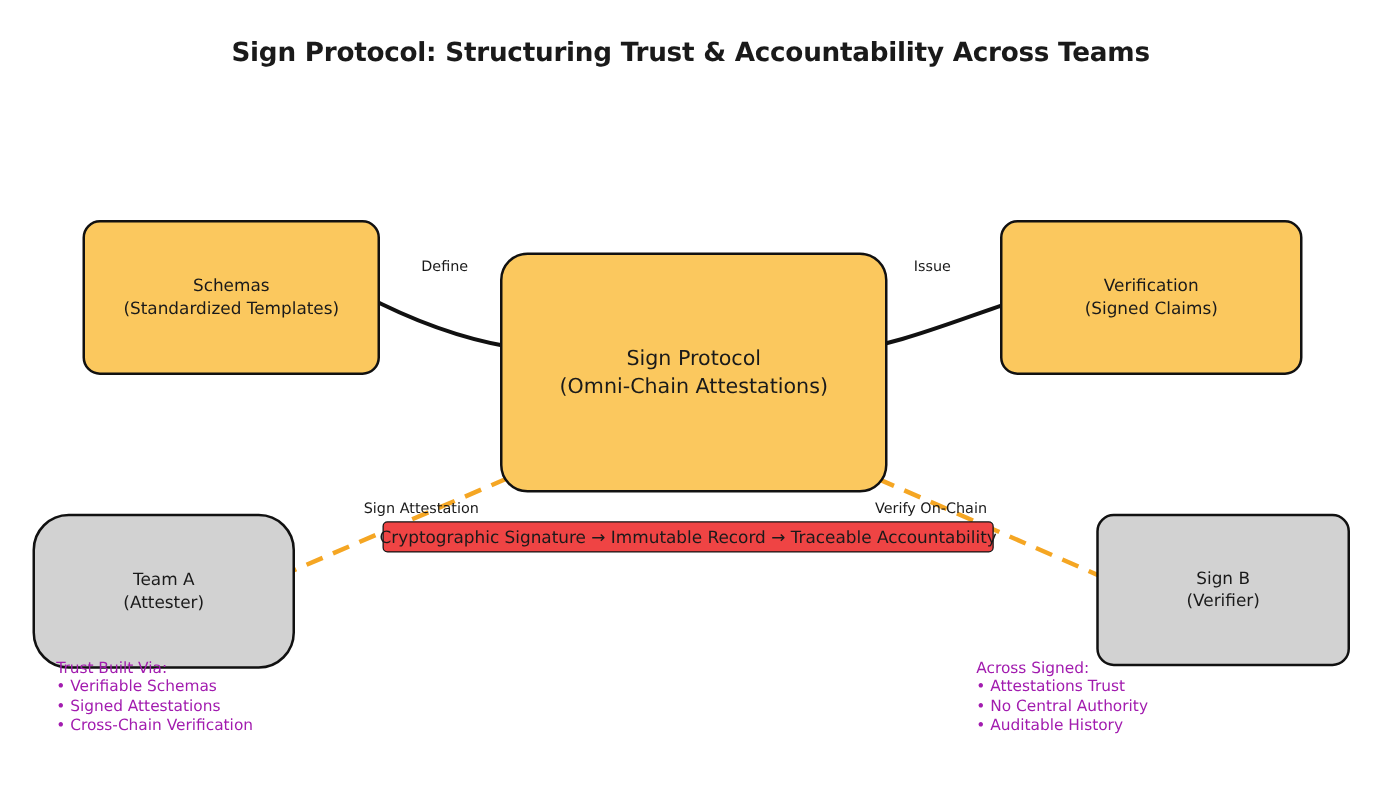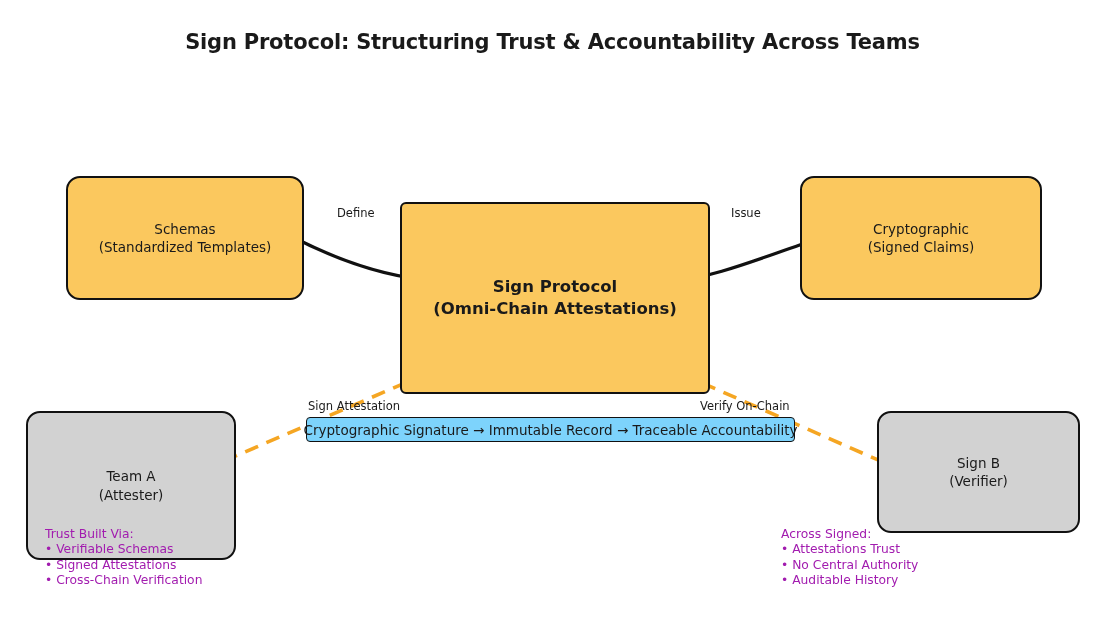--- a/index.html
+++ b/index.html
@@ -55,59 +55,60 @@
     text-align: center;
     line-height: 1.35;
   }
   .node .ln { display: block; white-space: nowrap; }
 
   .node-orange { background: #FBC85E; }
   .node-gray   { background: #D2D2D2; }
 
   #node-center {
     left: 400px; top: 202px; width: 310px; height: 192px;
-    font-size: 16.5px; font-weight: bold;
-    border-radius: 6px;
+    font-size: 16.5px; font-weight: normal;
+    border-radius: 22px;
     z-index: 3;
   }
   #node-schemas {
     left: 66px; top: 176px; width: 238px; height: 124px;
     font-size: 13.5px;
   }
   #node-attestations {
     left: 800px; top: 176px; width: 242px; height: 124px;
     font-size: 13.5px;
   }
   #node-team-a {
-    left: 26px; top: 411px; width: 210px; height: 149px;
+    left: 26px; top: 411px; width: 210px; height: 124px;
     font-size: 13.5px;
+    border-radius: 29px;
   }
   #node-team-b {
     left: 877px; top: 411px; width: 203px; height: 122px;
     font-size: 13.5px;
   }
 
   .edge-label {
     position: absolute;
     font-size: 11.5px;
     color: #1a1a1a;
     white-space: nowrap;
     z-index: 4;
   }
   #label-define { left: 337px; top: 206px; }
   #label-issue  { left: 731px; top: 206px; }
-  #label-sign   { left: 308px; top: 399px; }
+  #label-sign   { left: 291px; top: 399px; }
   #label-verify { left: 700px; top: 399px; }
 
   #flow-box {
     position: absolute;
     left: 306px; top: 417px;
     width: 489px; height: 25px;
     box-sizing: border-box;
-    background: #7dd3fc;
+    background: #ef4444;
     border: 1.6px solid #111111;
     border-radius: 4px;
     display: flex;
     align-items: center;
     justify-content: center;
     font-size: 13.5px;
     white-space: nowrap;
     z-index: 6;
   }
 
@@ -146,21 +147,21 @@
     <span class="ln">Schemas</span>
     <span class="ln">(Standardized Templates)</span>
   </div>
 
   <div class="node node-orange" id="node-center">
     <span class="ln">Sign Protocol</span>
     <span class="ln">(Omni-Chain Attestations)</span>
   </div>
 
   <div class="node node-orange" id="node-attestations">
-    <span class="ln">Cryptographic</span>
+    <span class="ln">Verification</span>
     <span class="ln">(Signed Claims)</span>
   </div>
 
   <div class="node node-gray" id="node-team-a">
     <span class="ln">Team A</span>
     <span class="ln">(Attester)</span>
   </div>
 
   <div class="node node-gray" id="node-team-b">
     <span class="ln">Sign B</span>

